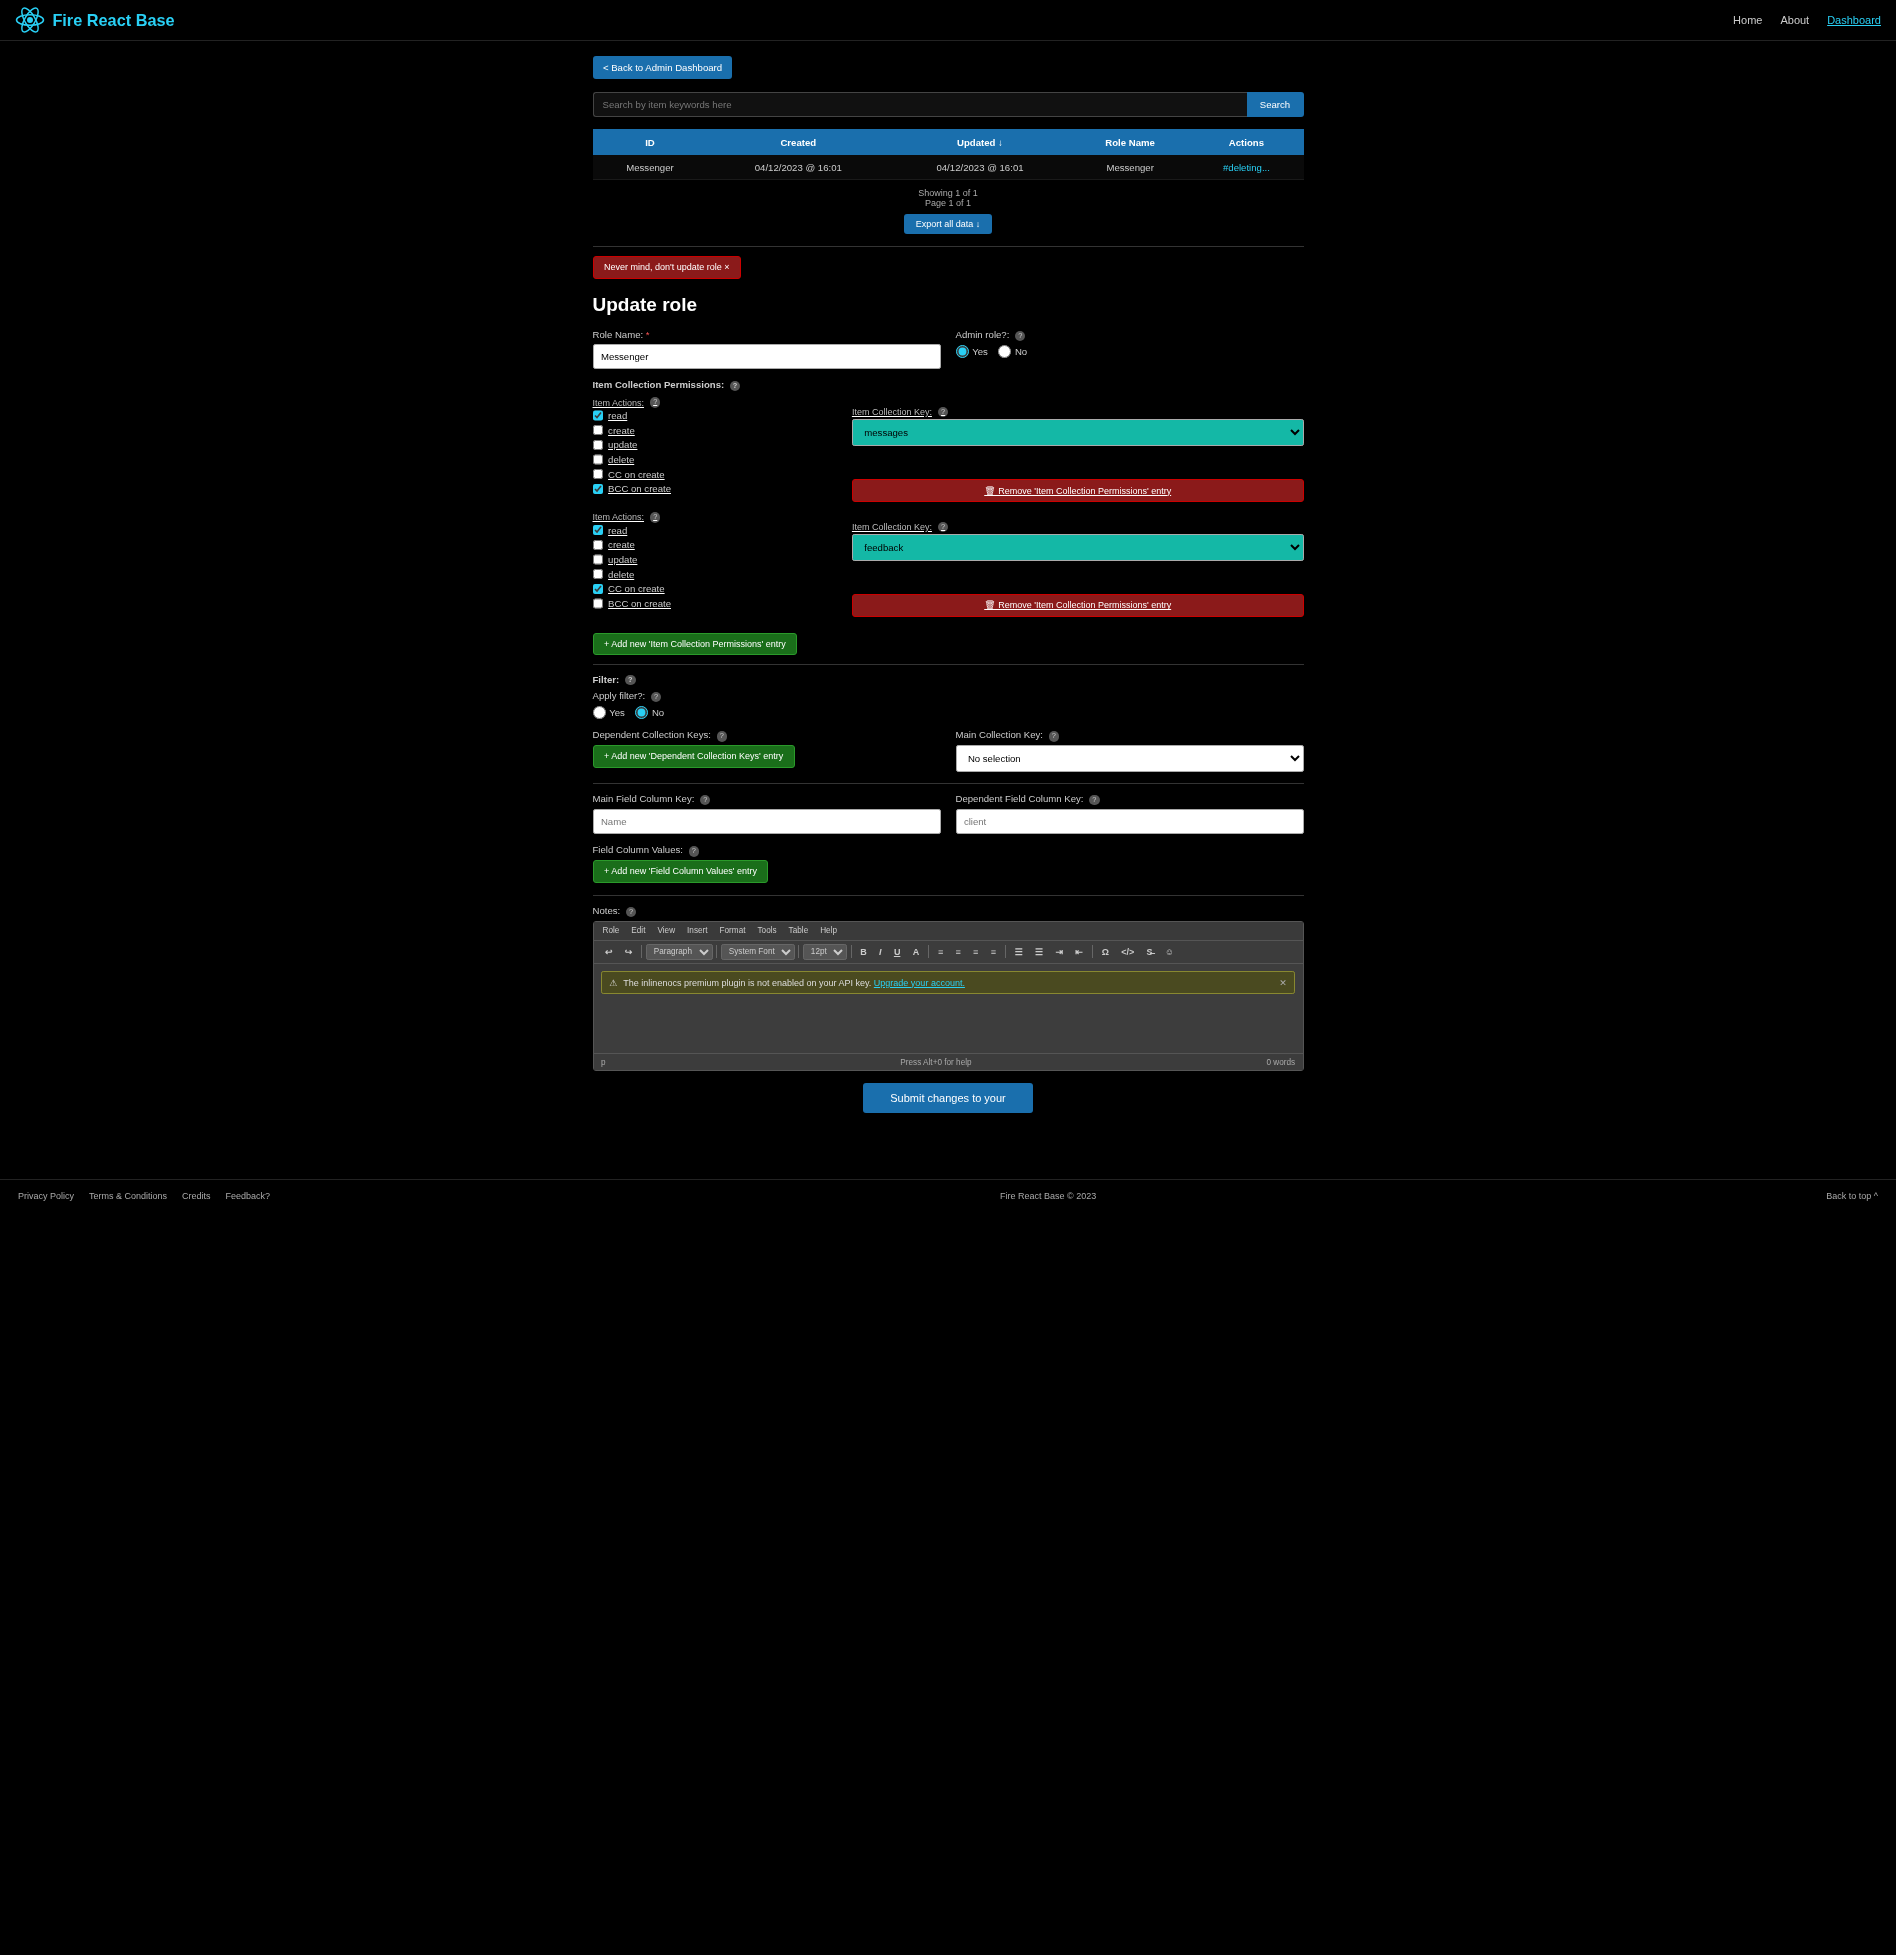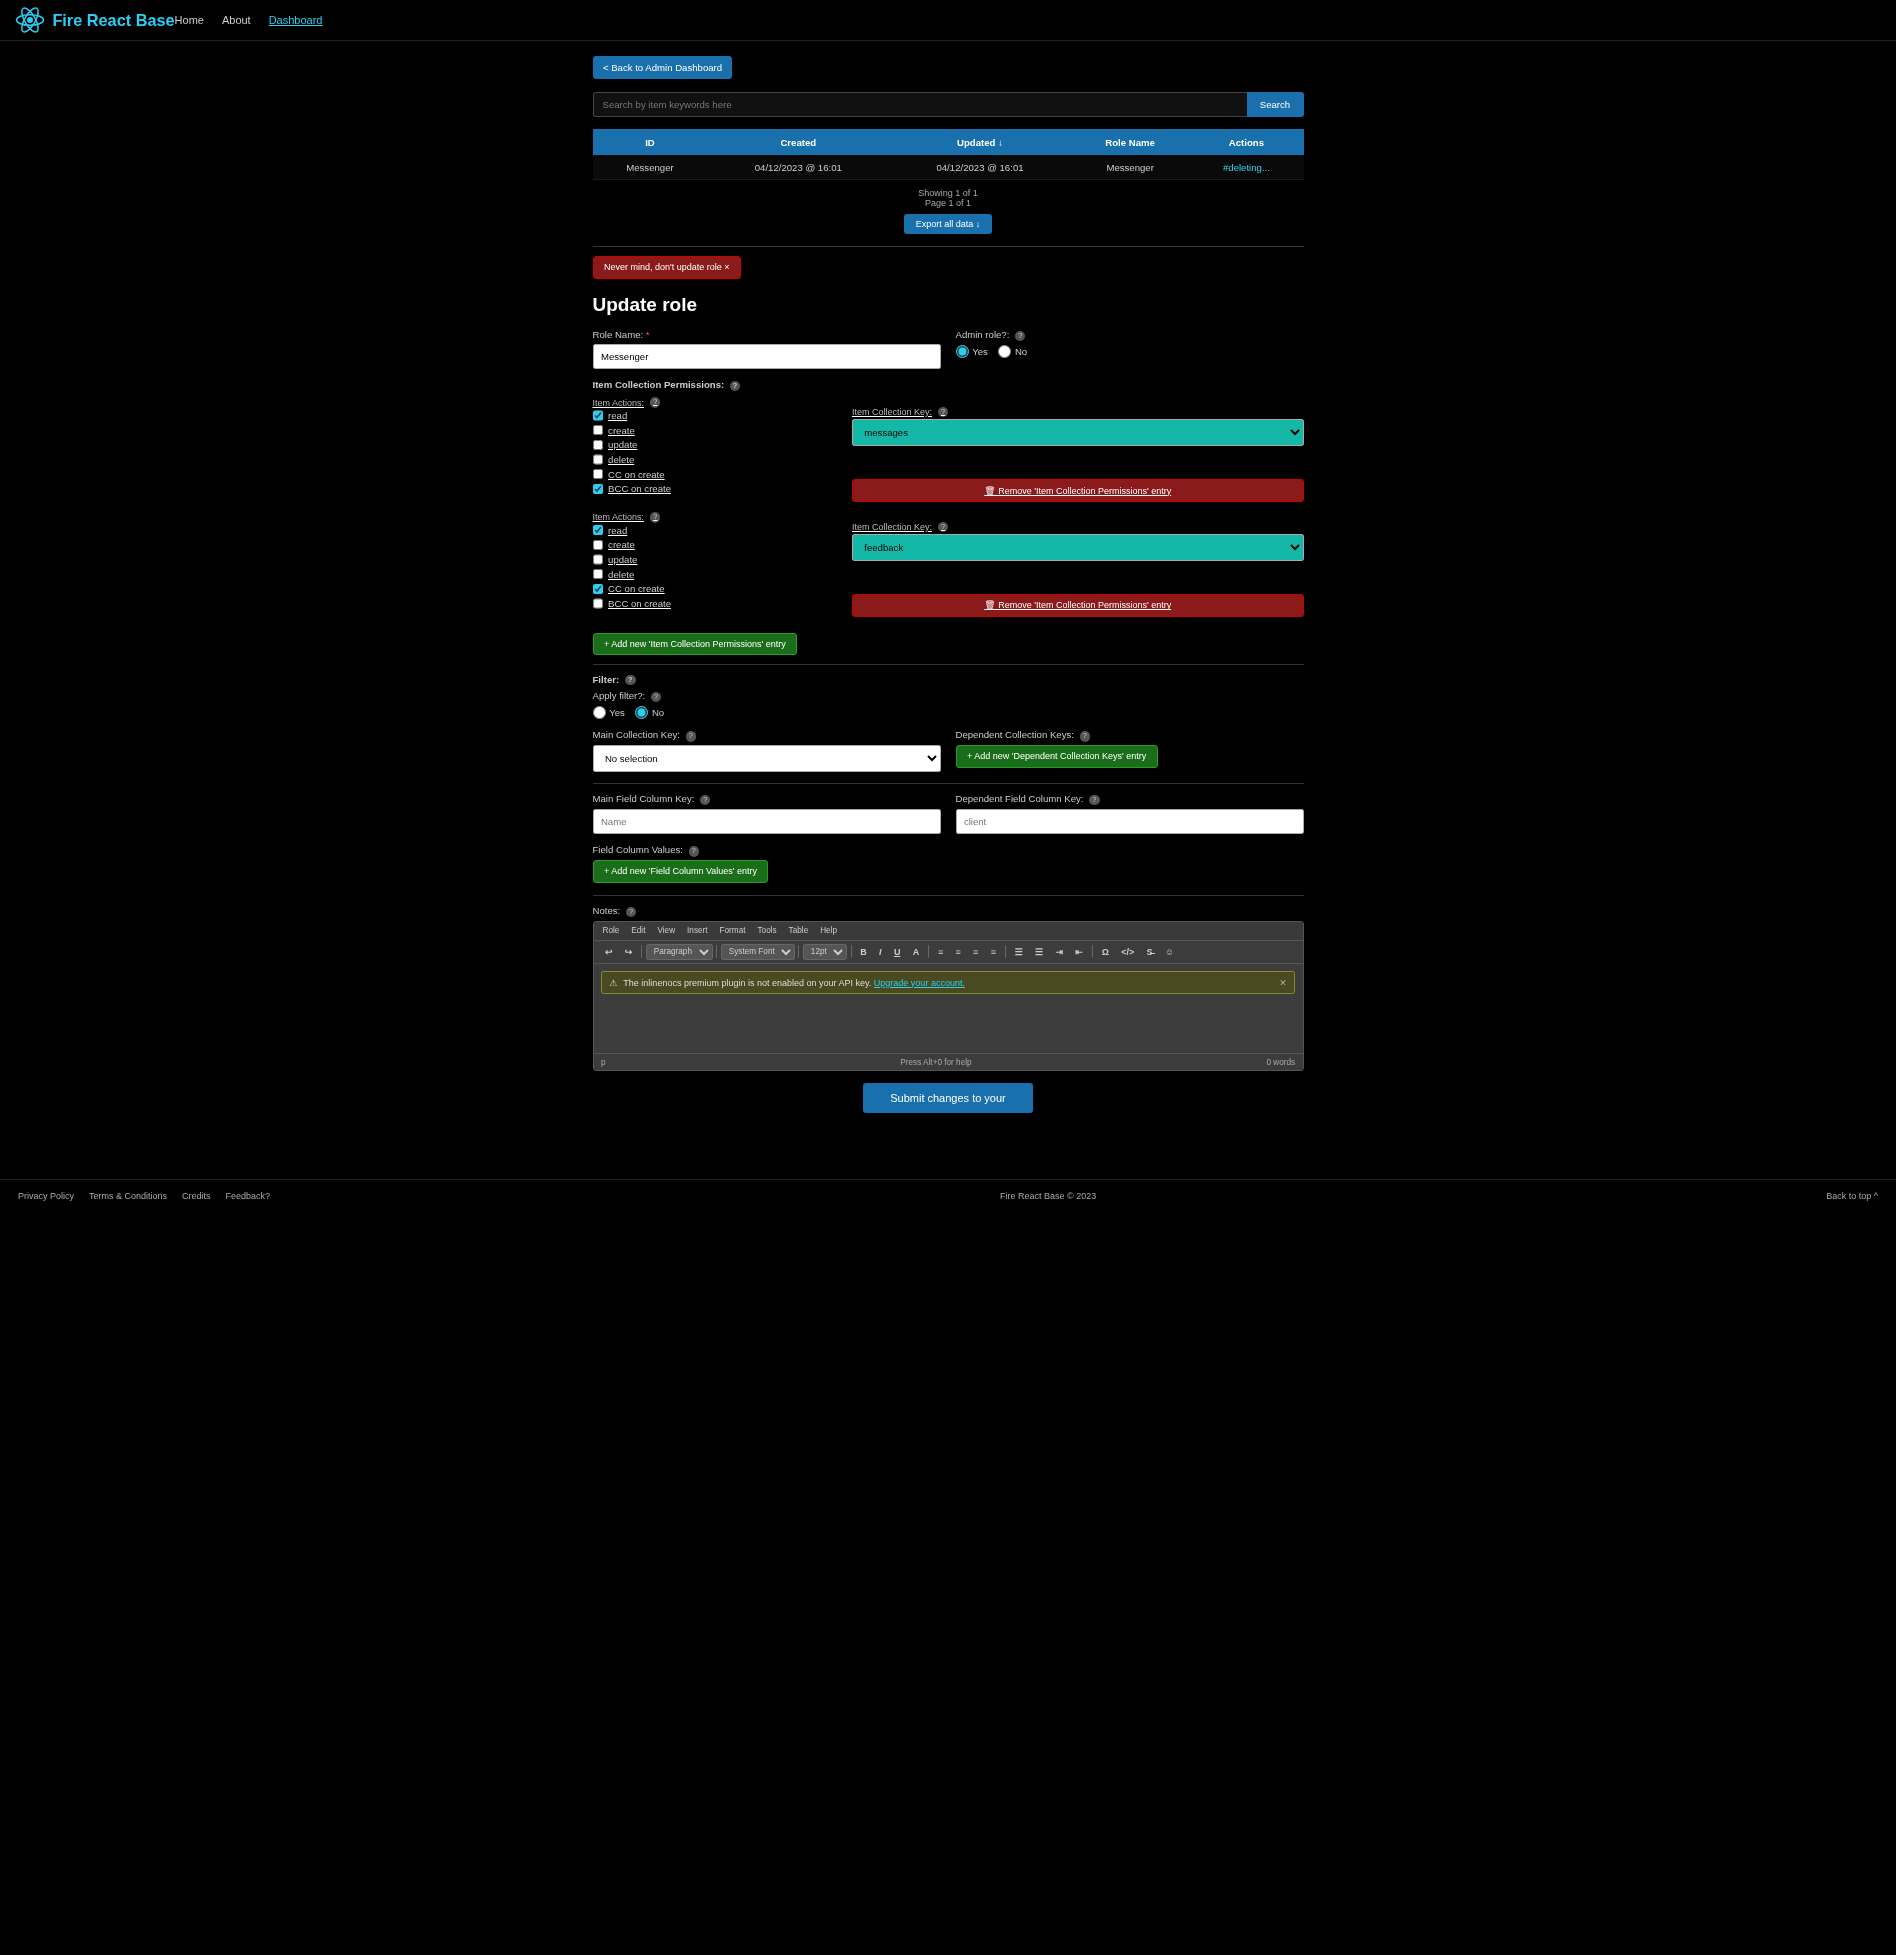--- a/index.html
+++ b/index.html
@@ -1,19 +1,19 @@
 <!DOCTYPE html>
 <html style="font-size:12px"><head>
   <meta charset="utf-8">
   <style>
     * { box-sizing: border-box; margin: 0; padding: 0; }
     body { background: #000; color: #fff; font-family: Arial, sans-serif; font-size: 9.6px; min-width: 800px; }
 
     
-    .navbar { display: flex; align-items: center; justify-content: flex-start; padding: 0 15px; height: 41px; border-bottom: 0.7px solid #222; }
+    .navbar { display: flex; align-items: center; justify-content: space-between; padding: 0 15px; height: 41px; border-bottom: 0.7px solid #222; }
     .navbar-brand { display: flex; align-items: center; gap: 7.4px; text-decoration: none; }
     .navbar-logo { width: 30px; height: 30px; }
     .navbar-title { color: #29d0f5; font-size: 16.3px; font-weight: bold; }
     .navbar-links { display: flex; gap: 18px; align-items: center; }
     .navbar-links a { color: #ccc; text-decoration: none; font-size: 11px; }
     .navbar-links a.active { color: #29d0f5; text-decoration: underline; }
 
     
     .main { max-width: 741px; margin: 0 auto; padding: 15px 15px 44px; }
 
@@ -348,35 +348,35 @@
       </label>
       <label>
         <input type="radio" name="apply_filter" class="radio-blue" checked="" style="">
         <span>No</span>
       </label>
     </div>
 
     <div class="form-row">
       <div class="form-col">
         <label class="field-label">
+          <span>Dependent Collection Keys:</span>
+          <span class="info-icon">?</span>
+        </label>
+        <button class="btn-add-green">+ Add new 'Dependent Collection Keys' entry</button>
+      </div>
+      <div class="form-col">
+        <label class="field-label">
           <span>Main Collection Key:</span>
           <span class="info-icon">?</span>
         </label>
         <select class="select-input">
           <option value="">No selection</option>
           <option value="messages">messages</option>
           <option value="feedback">feedback</option>
         </select>
-      </div>
-      <div class="form-col">
-        <label class="field-label">
-          <span>Dependent Collection Keys:</span>
-          <span class="info-icon">?</span>
-        </label>
-        <button class="btn-add-green">+ Add new 'Dependent Collection Keys' entry</button>
       </div>
     </div>
 
     <hr class="divider">
 
     <div class="form-row">
       <div class="form-col">
         <label class="field-label">
           <span>Main Field Column Key:</span>
           <span class="info-icon">?</span>

